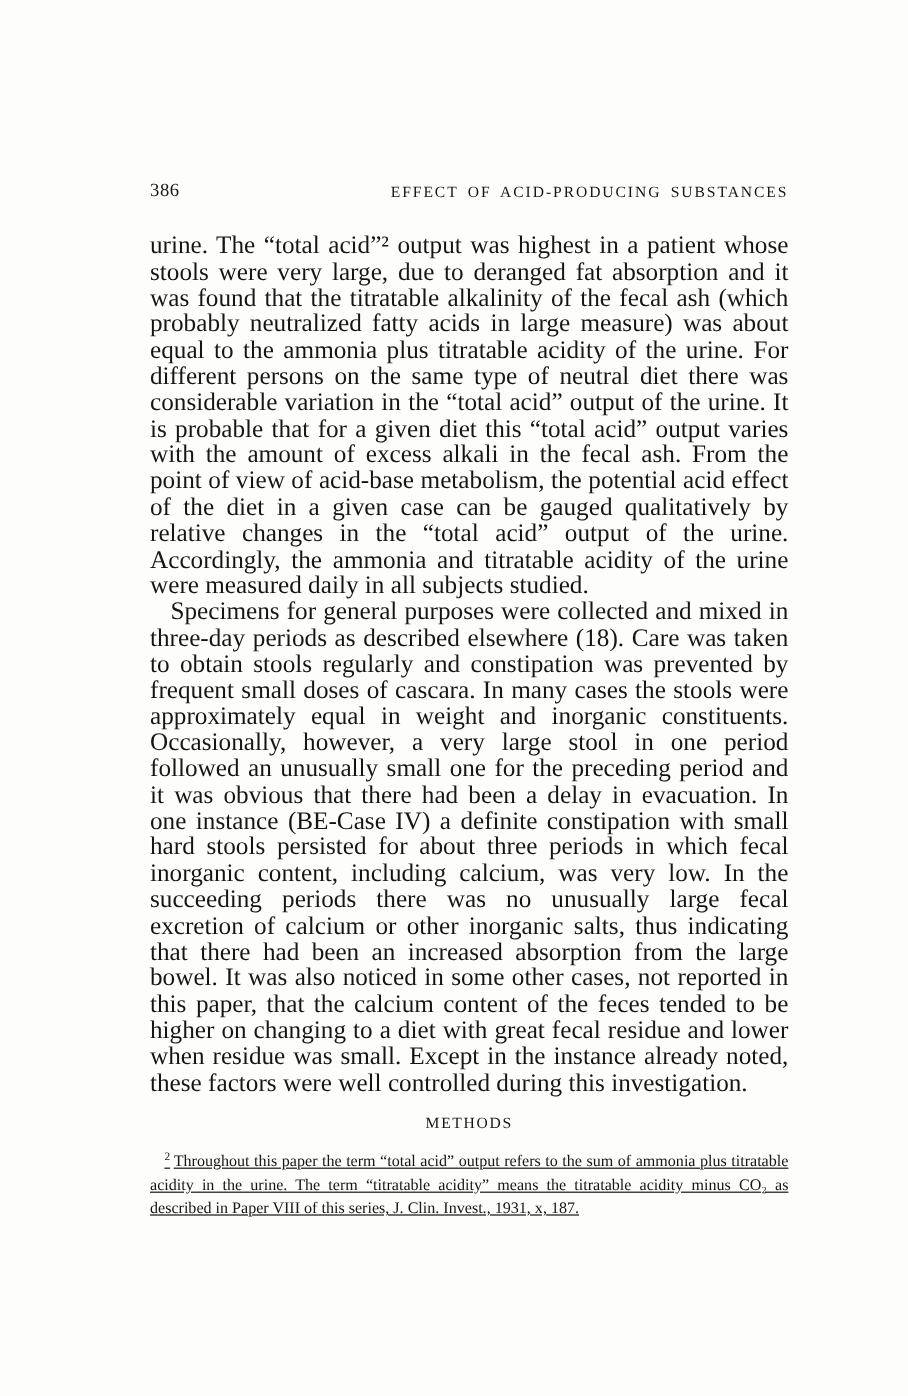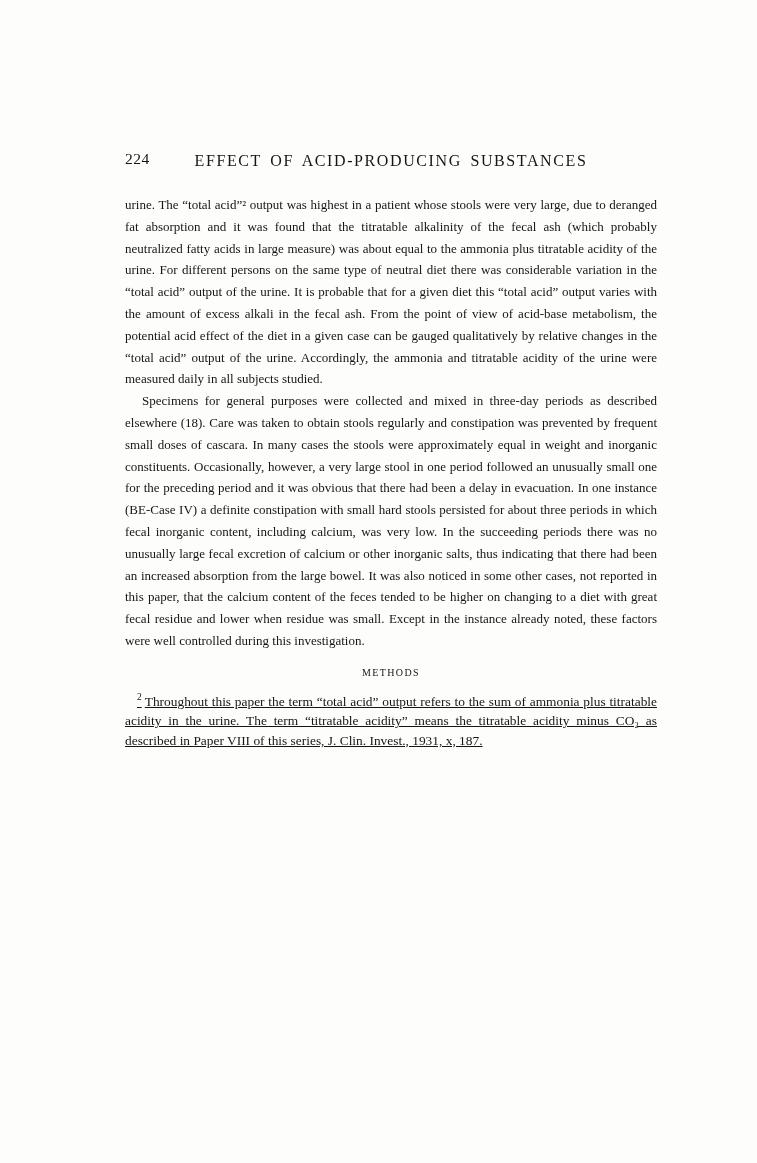--- a/index.html
+++ b/index.html
@@ -33,40 +33,40 @@
   }
   .page-number {
     position: absolute;
     left: 0;
     top: 0;
     font-size: 15.5px;
     letter-spacing: 0.5px;
   }
   .running-header {
     display: block;
-    text-align: center;
-    font-size: 16px;
+    text-align: right;
+    font-size: 13px;
     letter-spacing: 1.6px;
     padding-top: 2px;
     word-spacing: 3px;
   }
   .body-text p {
     margin: 0;
-    font-size: 13px;
+    font-size: 21px;
     line-height: 21.8px;
     text-align: justify;
   }
   .indent {
     text-indent: 17px;
     font-family: Liberation Serif, serif;
   }
   .section-heading {
     margin: 15px 0 9px 0;
     text-align: center;
-    font-size: 10px;
+    font-size: 13px;
     font-weight: normal;
     letter-spacing: 1.4px;
   }
   .footnote {
     margin: 14px 0 0 0;
     font-size: 13.4px;
     line-height: 19.5px;
     text-align: justify;
     text-indent: 12px;
     text-decoration: underline;
@@ -77,21 +77,21 @@
     line-height: 0;
   }
 </style>
 </head>
 <body>
 
 <div class="page">
   <div class="content">
 
     <div class="header-row">
-      <span class="page-number">224</span>
+      <span class="page-number">386</span>
       <span class="running-header">EFFECT OF ACID-PRODUCING SUBSTANCES</span>
     </div>
 
     <div class="body-text">
       <p>urine. The “total acid”² output was highest in a patient whose stools were very large, due to deranged fat absorption and it was found that the titratable alkalinity of the fecal ash (which probably neutralized fatty acids in large measure) was about equal to the ammonia plus titratable acidity of the urine. For different persons on the same type of neutral diet there was considerable variation in the “total acid” output of the urine. It is probable that for a given diet this “total acid” output varies with the amount of excess alkali in the fecal ash. From the point of view of acid-base metabolism, the potential acid effect of the diet in a given case can be gauged qualitatively by relative changes in the “total acid” output of the urine. Accordingly, the ammonia and titratable acidity of the urine were measured daily in all subjects studied.</p>
       <p class="indent">Specimens for general purposes were collected and mixed in three-day periods as described elsewhere (18). Care was taken to obtain stools regularly and constipation was prevented by frequent small doses of cascara. In many cases the stools were approximately equal in weight and inorganic constituents. Occasionally, however, a very large stool in one period followed an unusually small one for the preceding period and it was obvious that there had been a delay in evacuation. In one instance (BE-Case IV) a definite constipation with small hard stools persisted for about three periods in which fecal inorganic content, including calcium, was very low. In the succeeding periods there was no unusually large fecal excretion of calcium or other inorganic salts, thus indicating that there had been an increased absorption from the large bowel. It was also noticed in some other cases, not reported in this paper, that the calcium content of the feces tended to be higher on changing to a diet with great fecal residue and lower when residue was small. Except in the instance already noted, these factors were well controlled during this investigation.</p>
     </div>
 
     <h2 class="section-heading">METHODS</h2>
 

